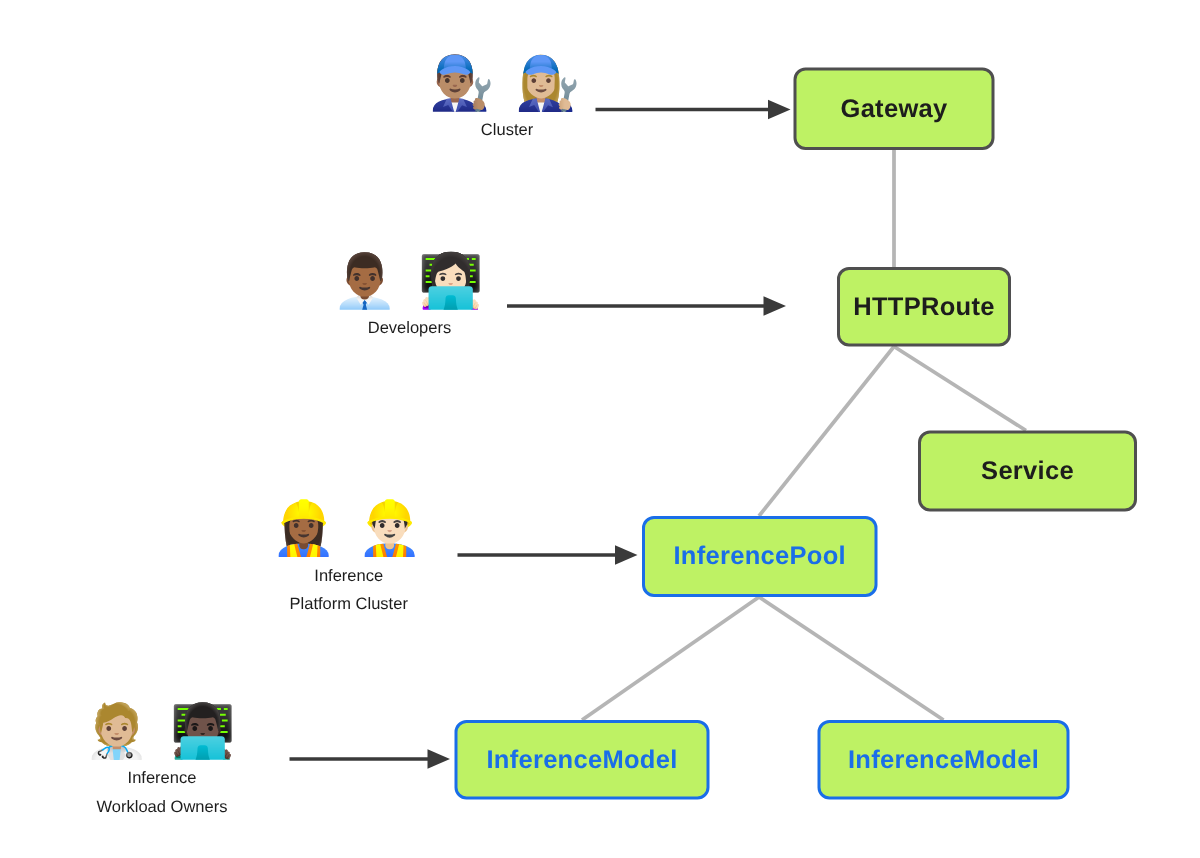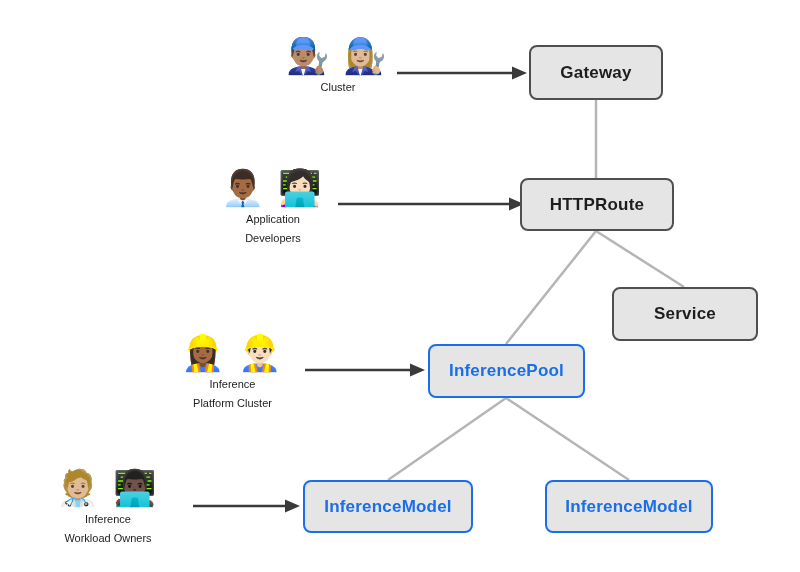--- a/index.html
+++ b/index.html
@@ -33,21 +33,21 @@
   .arrow-head {
     fill: var(--arrow-dark, #3a3a3a);
     stroke: none;
   }
   .node {
     position: absolute;
     z-index: 2;
     display: flex;
     align-items: center;
     justify-content: center;
-    background: #e5e5e5;
+    background: #bef264;
     border: 2px solid var(--standard-border, #4f4f4f);
     border-radius: 8px;
     font-weight: bold;
     font-size: 17px;
     letter-spacing: 0.2px;
     color: var(--text-dark, #1d1d1d);
   }
   .node.extension {
     border-color: var(--extension-blue, #1a6ee8);
     color: var(--extension-blue, #1a6ee8);
@@ -103,21 +103,20 @@
   <div class="persona" style="left:246px; top:34px; width:184px;">
     <div class="emoji">👨🏽‍🔧 👩🏼‍🔧</div>
     <div class="plabel">
       <div>Cluster</div>
     </div>
   </div>
 
   <div class="persona" style="left:181px; top:166px; width:184px;">
     <div class="emoji">👨🏾‍💼 👩🏻‍💻</div>
     <div class="plabel">
-      <div>Application</div>
       <div>Developers</div>
     </div>
   </div>
 
   <div class="persona" style="left:135px; top:331px; width:195px;">
     <div class="emoji">👷🏾‍♀️ 👷🏻‍♂️</div>
     <div class="plabel">
       <div>Inference</div>
       <div>Platform Cluster</div>
     </div>
@@ -128,21 +127,21 @@
     <div class="plabel">
       <div>Inference</div>
       <div>Workload Owners</div>
     </div>
   </div>
 
   <div class="node standard" style="left:529px; top:45px; width:134px; height:55px;">
     <span>Gateway</span>
   </div>
 
-  <div class="node standard" style="left:520px; top:178px; width:154px; height:53px;">
+  <div class="node standard" style="left:558px; top:178px; width:116px; height:53px;">
     <span>HTTPRoute</span>
   </div>
 
   <div class="node standard" style="left:612px; top:287px; width:146px; height:54px;">
     <span>Service</span>
   </div>
 
   <div class="node extension" style="left:428px; top:344px; width:157px; height:54px;">
     <span>InferencePool</span>
   </div>

